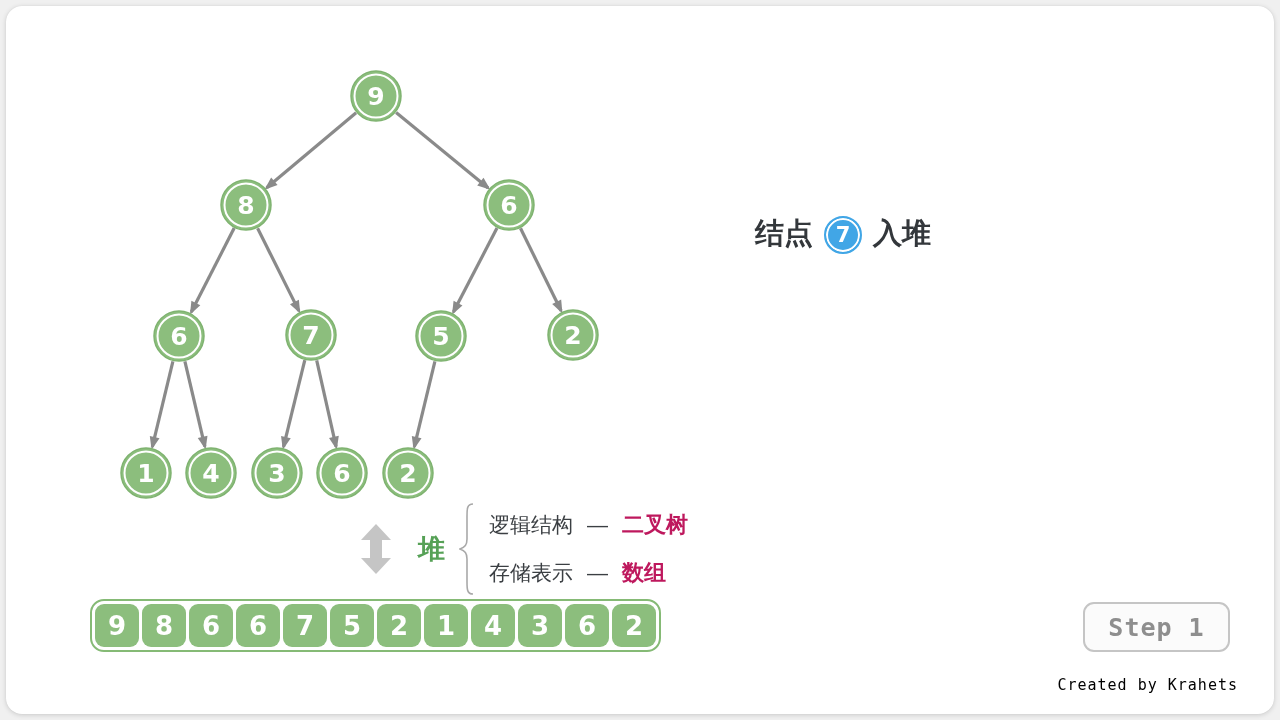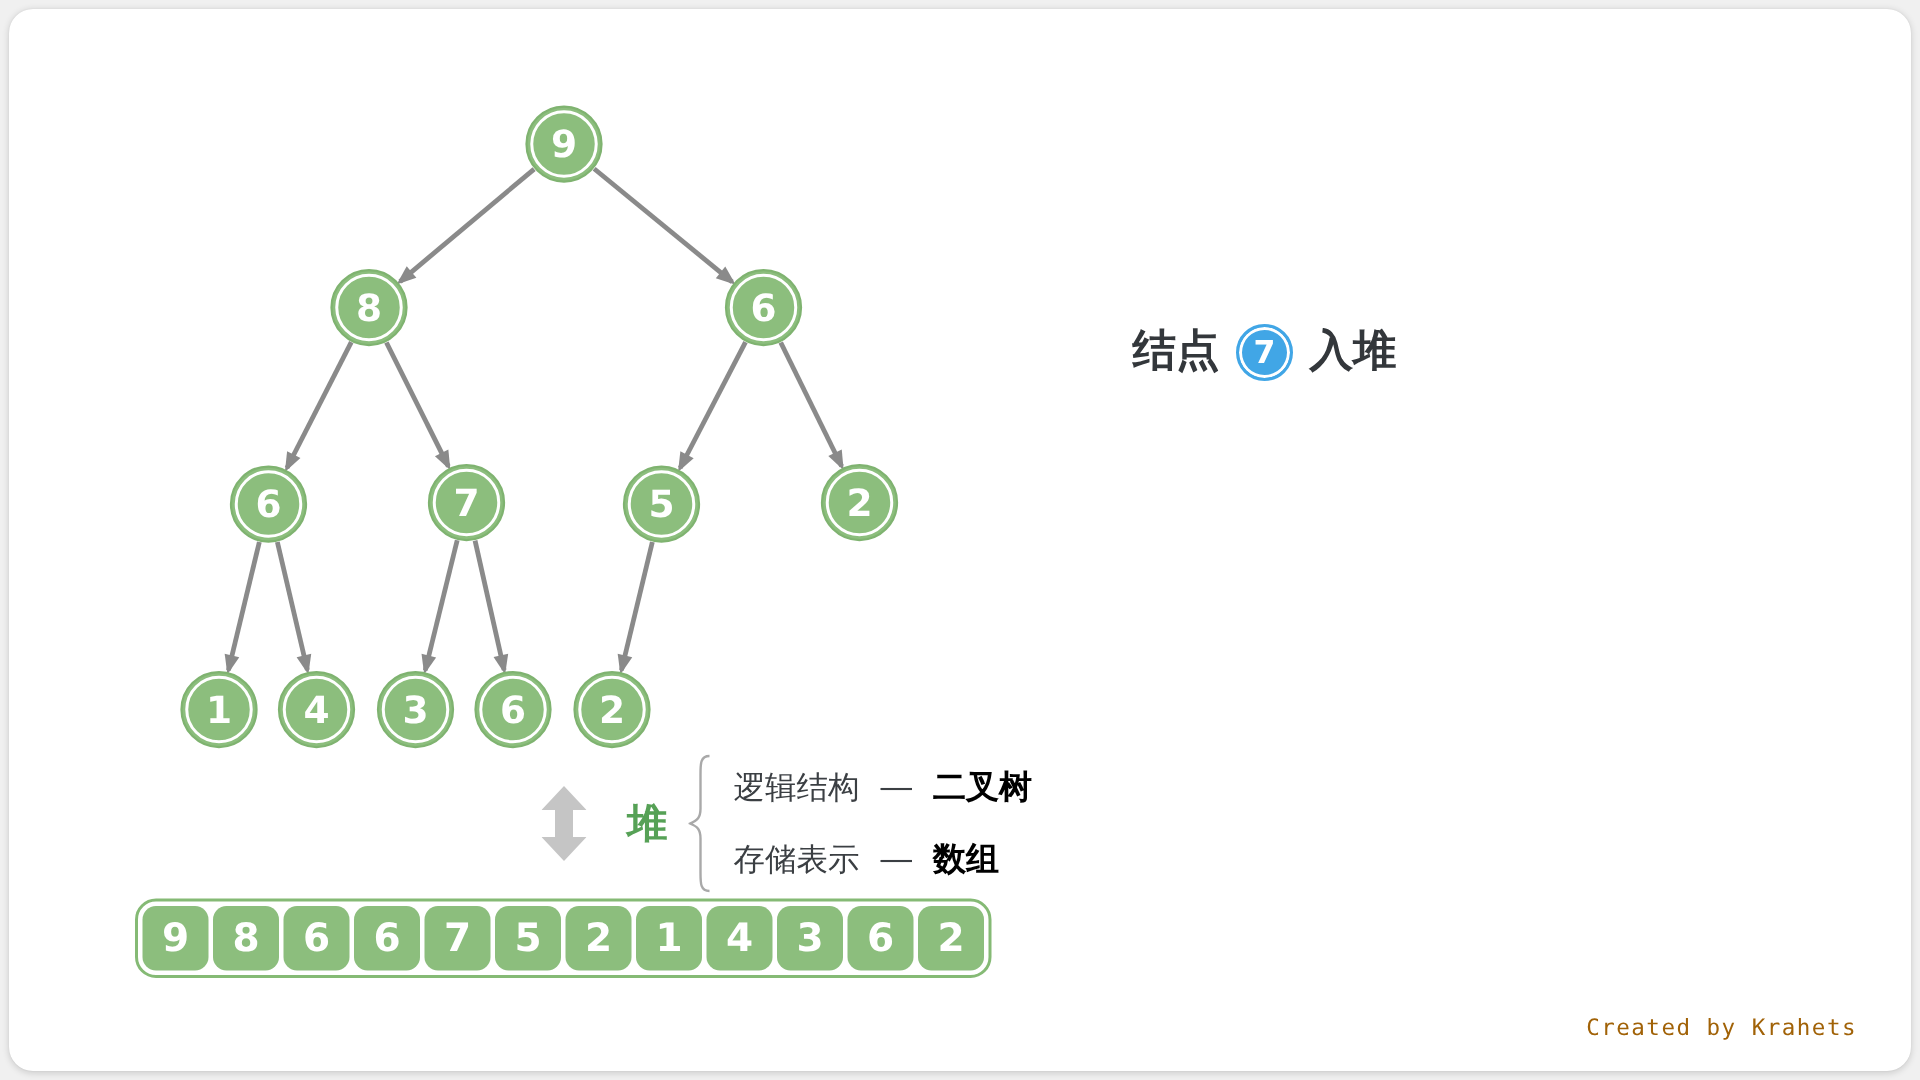--- a/index.html
+++ b/index.html
@@ -35,21 +35,21 @@
     position:absolute;left:361px;top:501px;height:96px;
     display:flex;align-items:center;
   }
   .heap-label{
     margin-left:27px;font-size:27px;font-weight:bold;color:#56A156;
   }
   .brace{margin-left:14px;}
   .legend-rows{margin-left:12px;display:flex;flex-direction:column;gap:18px;}
   .legend-row{display:flex;align-items:center;gap:14px;font-size:21px;color:#3B3F43;}
   .legend-dash{color:#3B3F43;}
-  .legend-term{font-size:22px;font-weight:bold;color:#000000;}
+  .legend-term{font-size:22px;font-weight:bold;color:#be185d;}
 
   
   .array{
     position:absolute;left:90px;top:599px;
     display:flex;gap:3px;padding:3px;background:#ffffff;
     border:2.5px solid #85BA75;border-radius:14px;
   }
   .array-cell{
     width:44px;height:43px;border-radius:9px;background:#8CBE7D;
     color:#ffffff;font-weight:bold;font-size:26px;
@@ -64,21 +64,21 @@
     background:#fbfbfb;color:#8E8E8E;
     font-family:"DejaVu Sans Mono",monospace;font-weight:bold;font-size:25px;
     letter-spacing:1px;display:flex;align-items:center;justify-content:center;
     cursor:pointer;
   }
 
   
   .credit{
     position:absolute;right:42px;top:676px;
     font-family:"DejaVu Sans Mono",monospace;font-size:15px;
-    color:#a16207;letter-spacing:1px;
+    color:#000000;letter-spacing:1px;
   }
 </style>
 </head>
 <body>
 
 <div class="card"></div>
 
 <div class="layer">
 
   <svg id="tree-svg" width="700" height="540">
@@ -198,16 +198,17 @@
       <div class="array-cell">7</div>
       <div class="array-cell">5</div>
       <div class="array-cell">2</div>
       <div class="array-cell">1</div>
       <div class="array-cell">4</div>
       <div class="array-cell">3</div>
       <div class="array-cell">6</div>
       <div class="array-cell">2</div>
     </div>
 
+  <div class="step-button">Step 1</div>
 
   <div class="credit">Created by Krahets</div>
 
 </div>
 
 </body></html>

